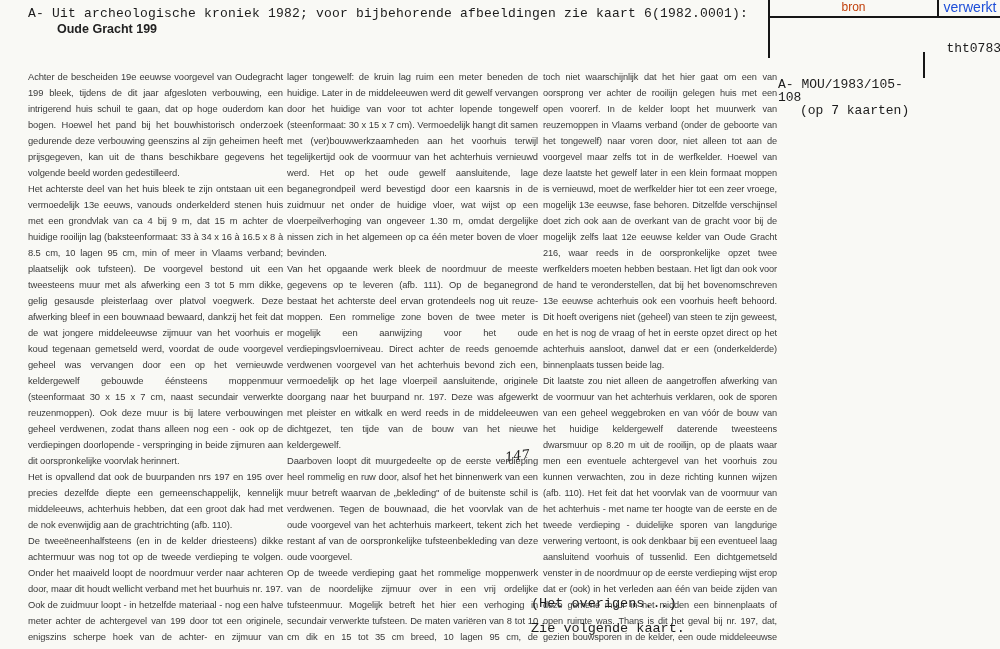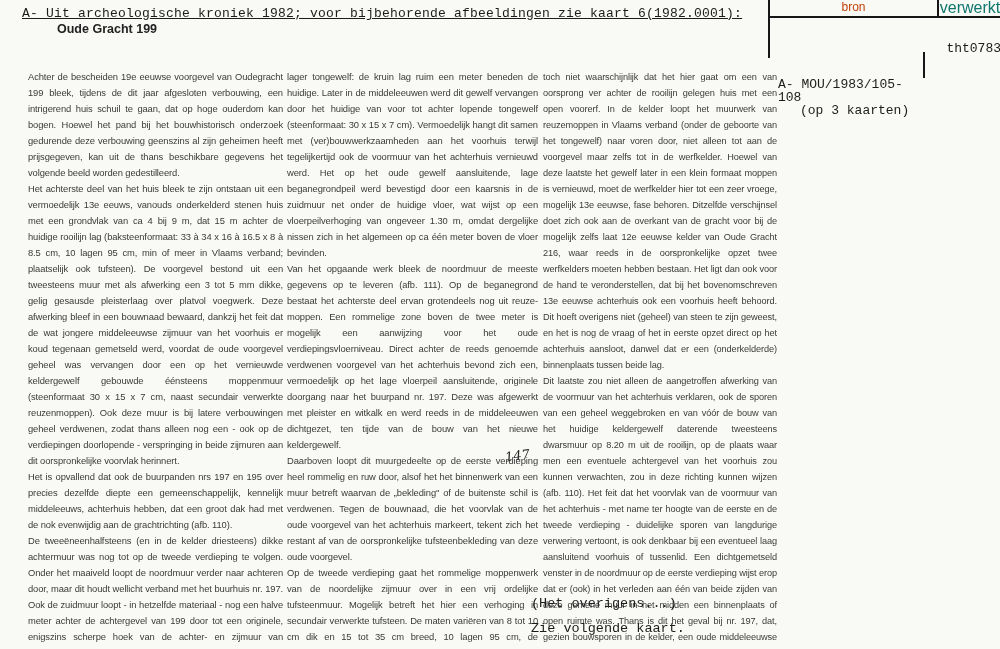--- a/index.html
+++ b/index.html
@@ -11,42 +11,42 @@
   body{
     width:1000px;height:649px;
     background:var(--paper);
     position:relative;
     font-family:"Liberation Sans",sans-serif;
     color:var(--print-ink);
     overflow:hidden;
   }
   .typewriter{font-family:"Liberation Mono","DejaVu Sans Mono",monospace;color:var(--ink);}
   .title-line{
-    position:absolute;left:22px;top:6px;
-    font-size:13px;letter-spacing:.2px;white-space:nowrap;text-decoration:underline;
+    position:absolute;left:28px;top:6px;
+    font-size:13px;letter-spacing:.2px;white-space:nowrap;
   }
   .subject-line{
     position:absolute;left:57px;top:22px;
     font-size:12.5px;font-weight:bold;color:#222;
     font-family:"Liberation Sans",sans-serif;
   }
   
   .src-table{
     position:absolute;left:768px;top:0;width:231px;height:58px;
     border-left:2px solid #161616;
   }
   .src-head{
     display:flex;height:16px;border-bottom:2px solid #161616;
   }
   .src-head .cell-bron{
     width:167px;text-align:center;font-size:12px;color:#c2410c;
     border-right:2px solid #161616;line-height:15px;
   }
   .src-head .cell-verwerkt{
-    flex:1;text-align:center;font-size:16px;color:#0f766e;line-height:15px;
+    flex:1;text-align:center;font-size:14px;color:#1d4ed8;line-height:15px;
   }
   .src-body{display:flex;height:40px;}
   .src-body .cell-bron{
     width:167px;border-right:2px solid #161616;
     font-size:13px;line-height:13px;padding-top:26px;padding-left:8px;margin-top:34px;
   }
   .src-body .cell-bron .l2{padding-left:22px;}
   .src-body .cell-verwerkt{
     flex:1;font-size:13px;display:flex;align-items:flex-end;
     padding-bottom:2px;padding-left:21px;
@@ -80,21 +80,21 @@
 <div class="subject-line">Oude Gracht 199</div>
 
 <div class="src-table">
   <div class="src-head">
     <div class="cell-bron">bron</div>
     <div class="cell-verwerkt">verwerkt</div>
   </div>
   <div class="src-body">
     <div class="cell-bron typewriter">
       <div>A- MOU/1983/105-108</div>
-      <div class="l2">(op 3 kaarten)</div>
+      <div class="l2">(op 7 kaarten)</div>
     </div>
     <div class="cell-verwerkt typewriter">tht0783</div>
   </div>
 </div>
 
 <div id="col-1" class="col">
     <p>Achter de bescheiden 19e eeuwse voorgevel van Oudegracht 199 bleek, tijdens de dit jaar afgesloten verbouwing, een intrigerend huis schuil te gaan, dat op hoge ouderdom kan bogen. Hoewel het pand bij het bouwhistorisch onderzoek gedurende deze verbouwing geenszins al zijn geheimen heeft prijsgegeven, kan uit de thans beschikbare gegevens het volgende beeld worden gedestilleerd.</p>
     <p>Het achterste deel van het huis bleek te zijn ontstaan uit een vermoedelijk 13e eeuws, vanouds onderkelderd stenen huis met een grondvlak van ca 4 bij 9 m, dat 15 m achter de huidige rooilijn lag (baksteenformaat: 33 à 34 x 16 à 16.5 x 8 à 8.5 cm, 10 lagen 95 cm, min of meer in Vlaams verband; plaatselijk ook tufsteen). De voorgevel bestond uit een tweesteens muur met als afwerking een 3 tot 5 mm dikke, gelig gesausde pleisterlaag over platvol voegwerk. Deze afwerking bleef in een bouwnaad bewaard, dankzij het feit dat de wat jongere middeleeuwse zijmuur van het voorhuis er koud tegenaan gemetseld werd, voordat de oude voorgevel geheel was vervangen door een op het vernieuwde keldergewelf gebouwde éénsteens moppenmuur (steenformaat 30 x 15 x 7 cm, naast secundair verwerkte reuzenmoppen). Ook deze muur is bij latere verbouwingen geheel verdwenen, zodat thans alleen nog een - ook op de verdiepingen doorlopende - verspringing in beide zijmuren aan dit oorspronkelijke voorvlak herinnert.</p>
     <p>Het is opvallend dat ook de buurpanden nrs 197 en 195 over precies dezelfde diepte een gemeenschappelijk, kennelijk middeleeuws, achterhuis hebben, dat een groot dak had met de nok evenwijdig aan de grachtrichting (afb. 110).</p>
     <p>De tweeëneenhalfsteens (en in de kelder driesteens) dikke achtermuur was nog tot op de tweede verdieping te volgen. Onder het maaiveld loopt de noordmuur verder naar achteren door, maar dit houdt wellicht verband met het buurhuis nr. 197. Ook de zuidmuur loopt - in hetzelfde materiaal - nog een halve meter achter de achtergevel van 199 door tot een originele, enigszins scherpe hoek van de achter- en zijmuur van Haverstraat 5, die erop wijst dat deze eveneens een gemene muur is.</p>

